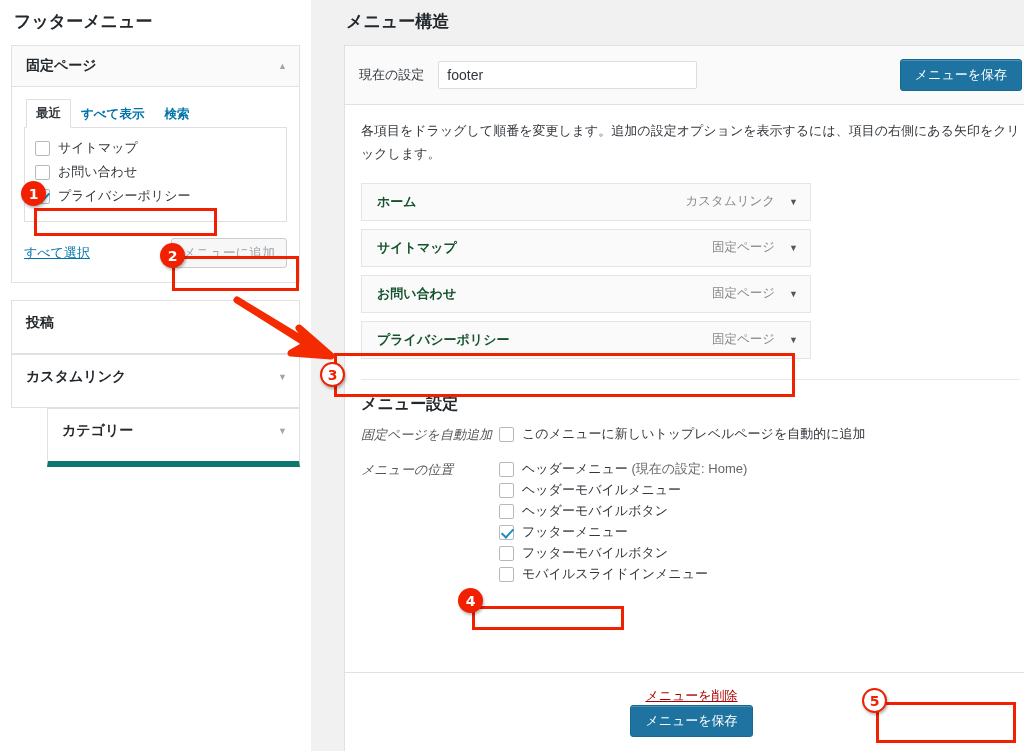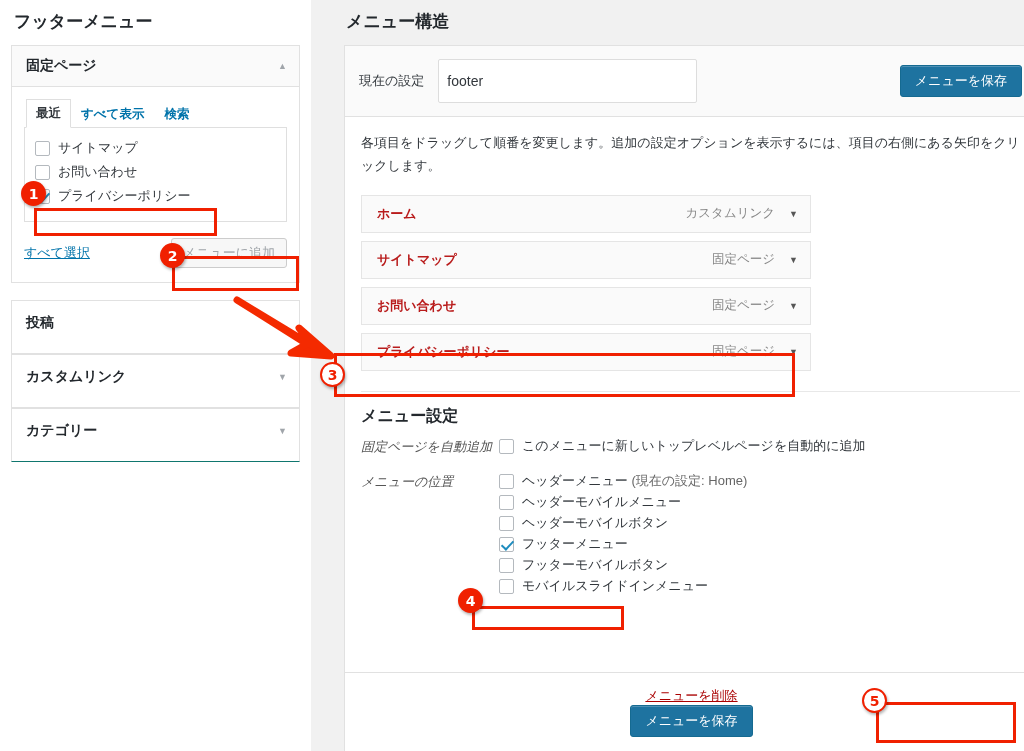--- a/index.html
+++ b/index.html
@@ -79,57 +79,57 @@
   }
   .link { color: #0073aa; text-decoration: underline; cursor: pointer; font-size: 13px; }
   .btn-secondary {
     background: #f7f7f7; border: 1px solid #ccc; border-radius: 3px;
     color: #a0a5aa; font-size: 13px; padding: 5px 11px; cursor: pointer;
     white-space: nowrap;
   }
 
   #stack { position: absolute; left: 11px; top: 300px; width: 289px; }
   #stack .panel { border-bottom: none; }
-  #stack .panel:last-child { border-bottom: 1px solid #0f766e; }
+  #stack .panel:last-child { border-bottom: 6px solid #0f766e; margin-left: 36px; }
   #stack .panel-head { background: #fff; border-bottom: 1px solid #e1e1e1; padding: 13px 12px 21px 14px; }
   #stack .panel:last-child .panel-head { border-bottom: none; }
 
   
   #right { position: absolute; left: 344px; top: 0; width: 695px; height: 751px; }
   #right-title { font-size: 17px; font-weight: bold; color: #23282d; padding: 10px 0 12px 2px; }
   #struct-panel { border: 1px solid #e1e1e1; background: #fff; width: 693px; }
 
   #name-bar {
     background: #fafafa; border-bottom: 1px solid #e1e1e1;
     display: flex; align-items: center; padding: 13px 14px;
   }
   #name-label { font-size: 13px; color: #32373c; margin-right: 14px; }
   #menu-name-input {
-    flex: 0 0 259px; height: 44px; padding: 3px 8px;
+    flex: 0 0 259px; height: 28px; padding: 3px 8px;
     border: 1px solid #ddd; border-radius: 2px;
     font-family: "Liberation Sans", sans-serif; font-size: 14px; color: #32373c;
     background: #fff; outline: none;
   }
   .btn-primary {
     background: #1e73a0; border: 1px solid #156a91; border-radius: 3px;
     color: #fff; font-size: 13px; padding: 6px 14px; cursor: pointer;
     white-space: nowrap; box-shadow: inset 0 1px 0 rgba(255,255,255,.22);
   }
   #save-top { margin-left: auto; }
 
   #struct-body { padding: 15px 16px 0 16px; }
   #help-text { font-size: 13px; line-height: 1.75; color: #32373c; max-width: 660px; }
 
   #items { margin-top: 17px; width: 450px; }
   .menu-item {
     background: #fafafa; border: 1px solid #e5e5e5;
     height: 38px; display: flex; align-items: center;
     padding: 0 12px 0 15px; margin-bottom: 8px;
   }
-  .mi-title { font-weight: bold; font-size: 13px; color: #b91c1c; }
+  .mi-title { font-weight: bold; font-size: 13px; color: #14532d; }
   .mi-type { margin-left: auto; color: #888; font-size: 12.5px; }
   .mi-chev { margin-left: 14px; color: #555; font-size: 9px; }
 
   #settings-sep { border-top: 1px solid #e8e8e8; margin: 20px 0 0 0; }
   #settings-title { font-size: 16px; font-weight: bold; color: #23282d; padding: 14px 0 10px 0; }
   .srow { display: flex; margin-bottom: 14px; }
   .srow-label {
     flex: 0 0 138px; font-style: italic; color: #555; font-size: 13px; line-height: 1.5;
   }
   .opt-row { display: flex; align-items: center; height: 19px; margin-bottom: 2px; }

